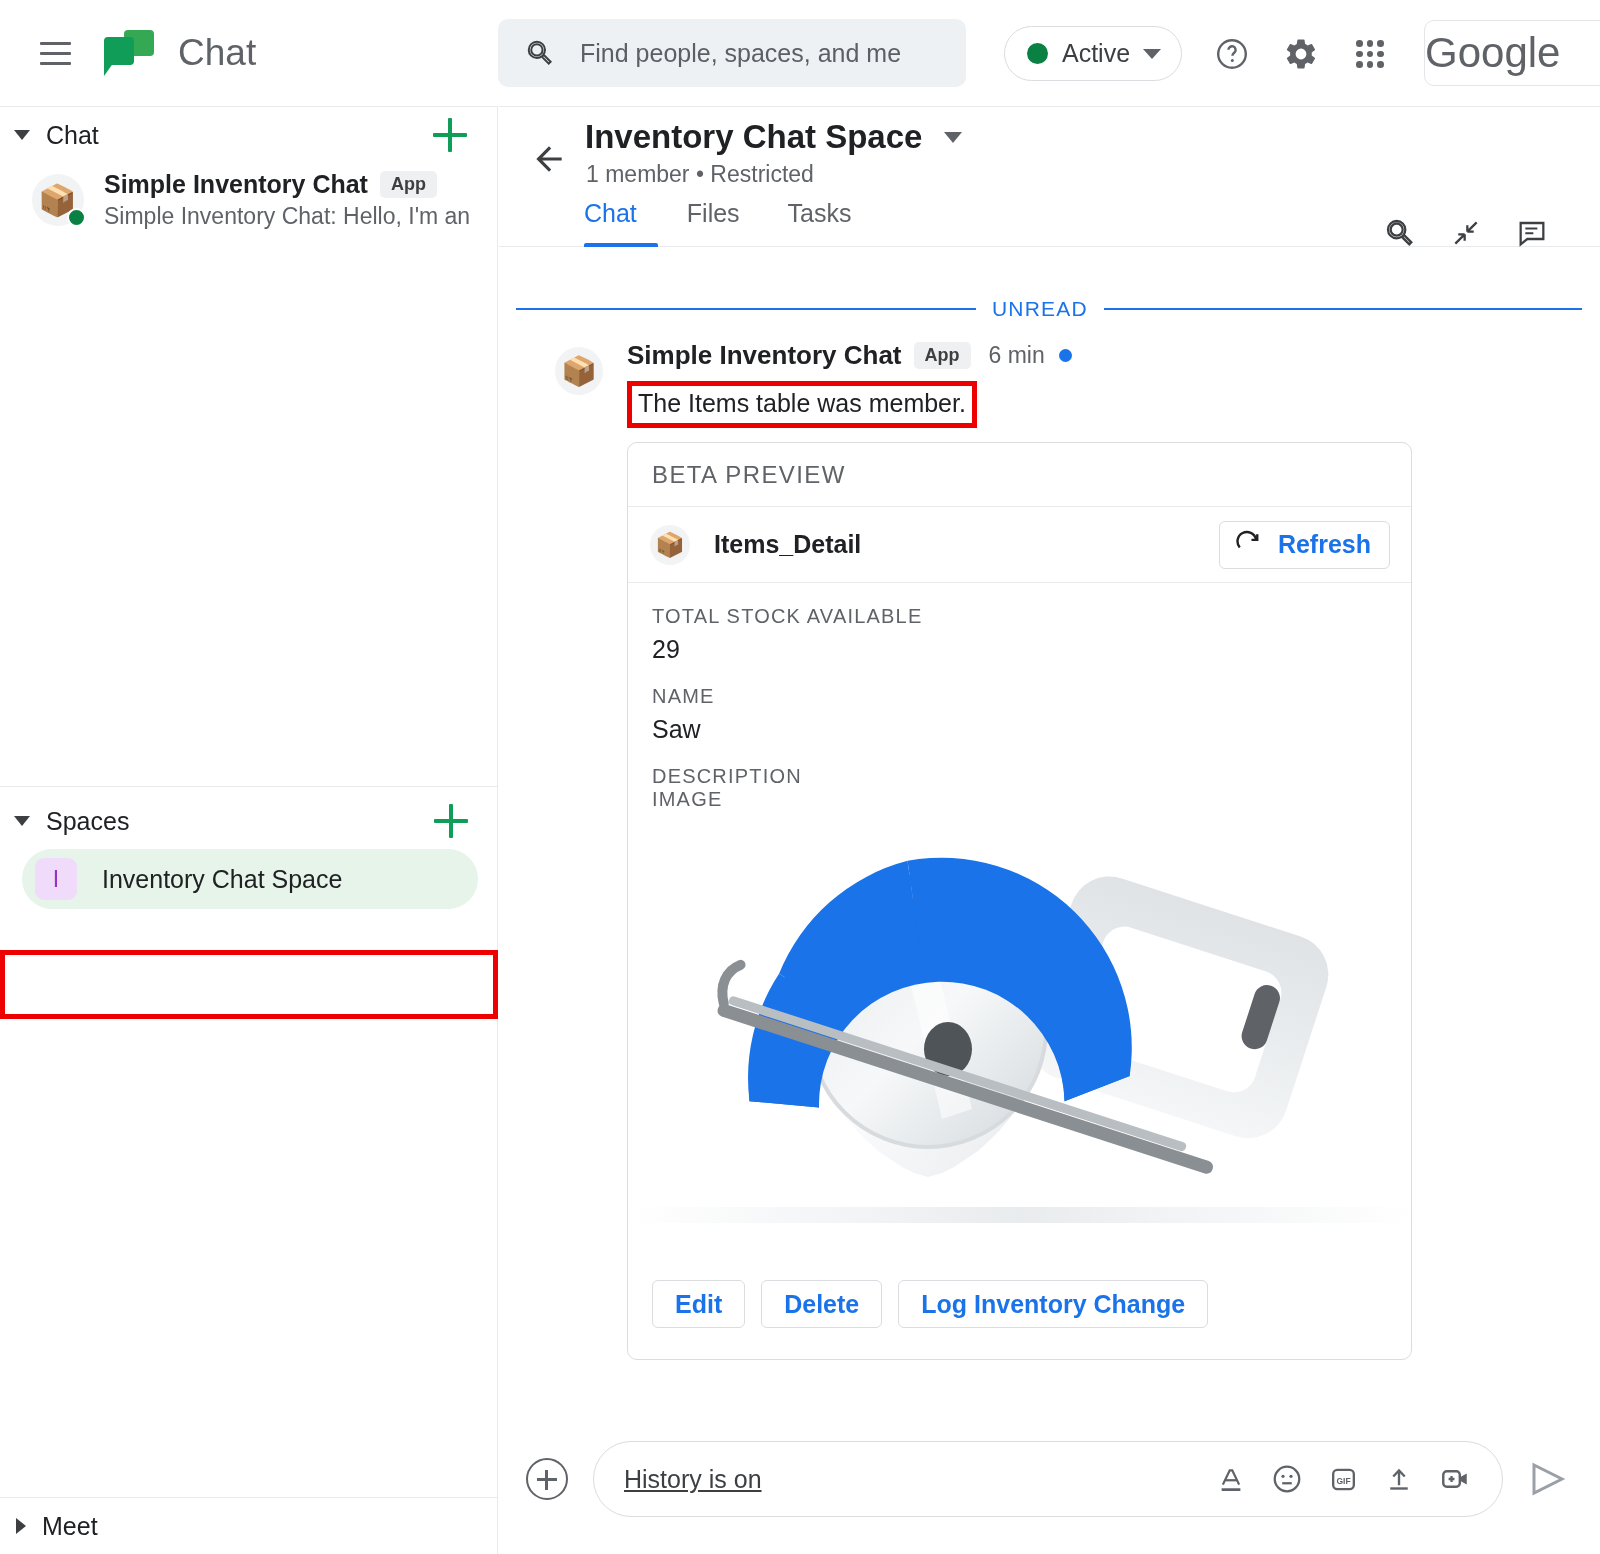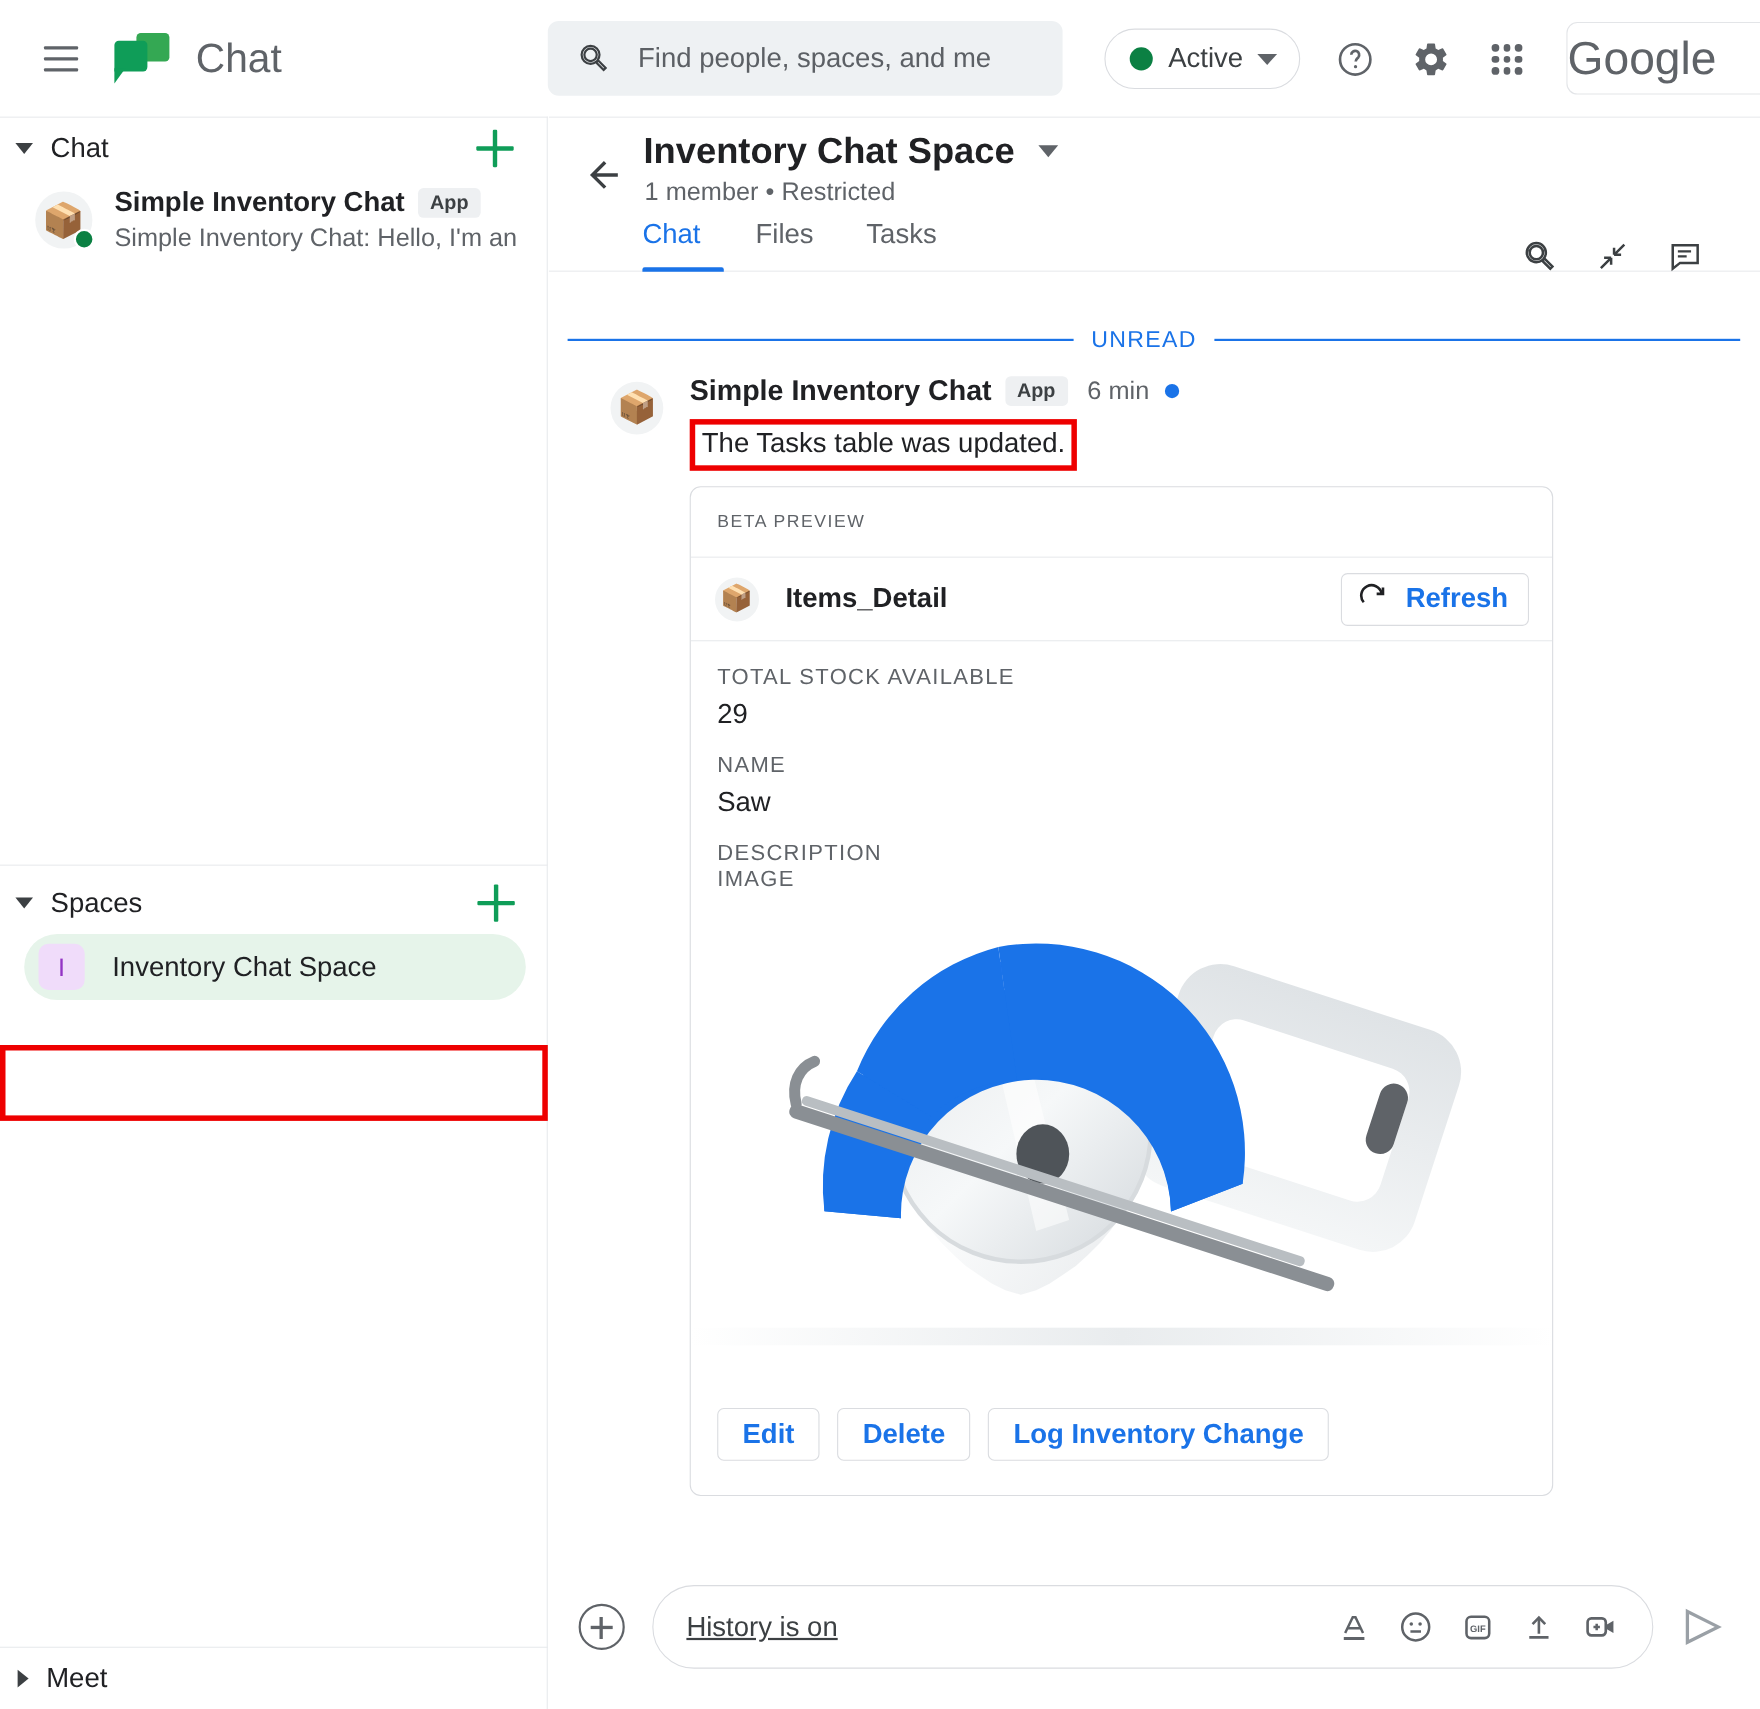--- a/index.html
+++ b/index.html
@@ -226,21 +226,21 @@
 
   
   .card {
     margin-left: 128px; margin-top: 14px; width: 785px;
     border: 1px solid #dadce0; border-radius: 10px; background: #fff; overflow: hidden;
   }
   .card-beta {
     height: 64px; display: flex; align-items: center; padding-left: 24px;
     border-bottom: 1px solid #e8eaed;
   }
-  .card-beta span { font-size: 16px; color: #5f6368; letter-spacing: 1.4px; }
+  .card-beta span { font-size: 24px; color: #5f6368; letter-spacing: 1.4px; }
   .card-head {
     height: 76px; display: flex; align-items: center; padding: 0 21px 0 22px;
     border-bottom: 1px solid #e8eaed;
   }
   .card-head .boxicon {
     width: 40px; height: 40px; border-radius: 50%; background: #f1f3f4;
     display: flex; align-items: center; justify-content: center; flex: 0 0 auto;
   }
   .card-head .boxicon span { font-size: 24px; line-height: 1; }
   .card-title { margin-left: 24px; font-size: 25px; color: #202124; font-weight: bold; }
@@ -463,21 +463,21 @@
         <div class="msg-avatar">
           <span class="emoji">📦</span>
         </div>
         <div class="msg-head">
           <span class="msg-author">Simple Inventory Chat</span>
           <span class="app-badge">App</span>
           <span class="msg-time">6 min</span>
           <span class="msg-unread-dot"></span>
         </div>
         <div class="msg-body">
-          <span class="msg-text">The Tasks table was updated.</span>
+          <span class="msg-text">The Items table was member.</span>
         </div>
 
         
         <div class="card">
           <div class="card-beta">
             <span>BETA PREVIEW</span>
           </div>
 
           <div class="card-head">
             <div class="boxicon">

